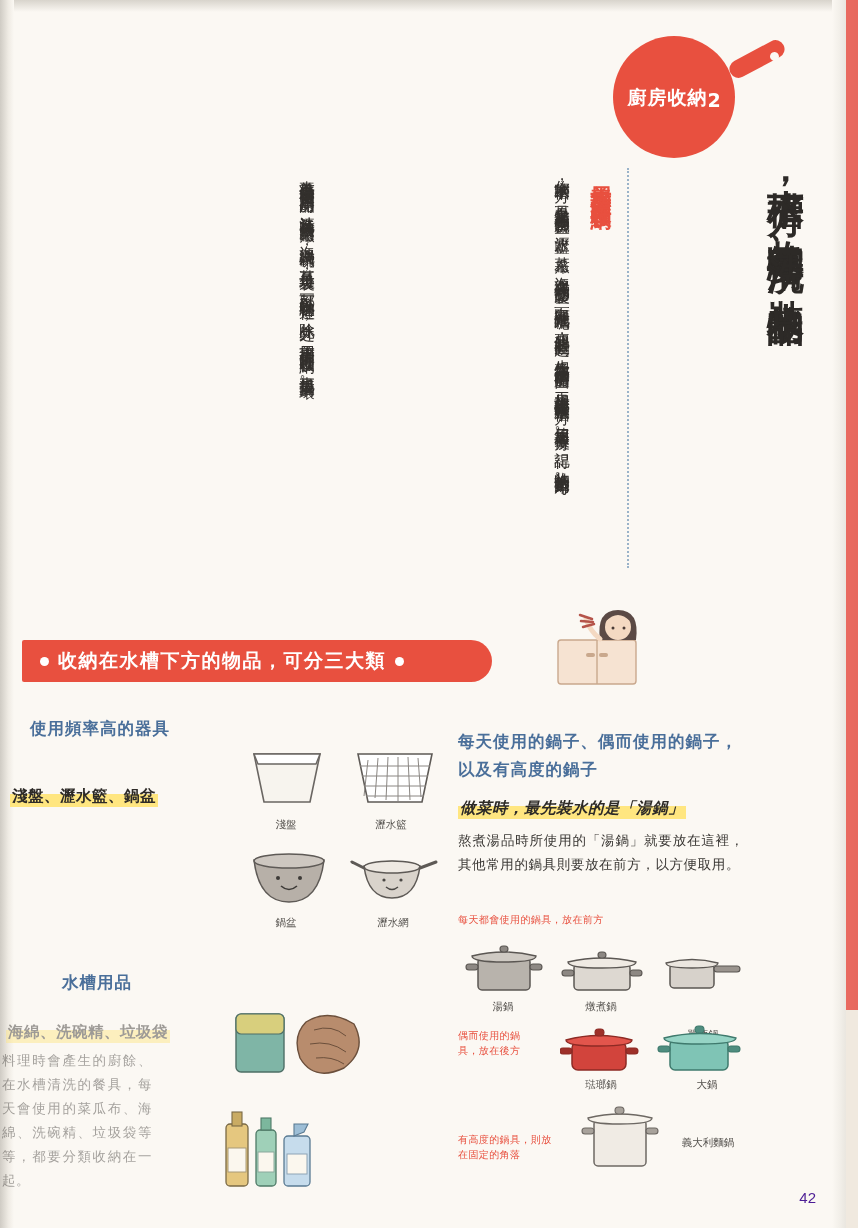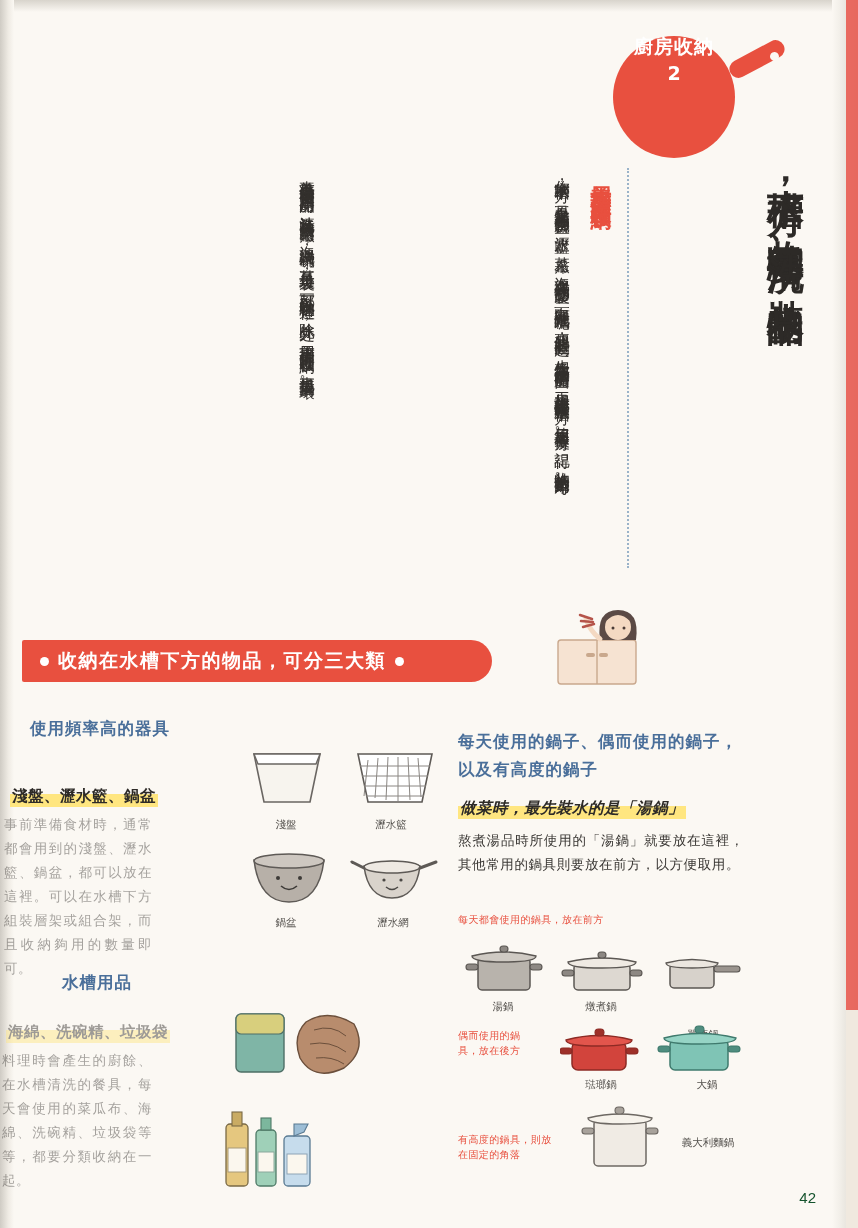--- a/index.html
+++ b/index.html
@@ -34,21 +34,21 @@
   .top-edge{
     position:absolute;left:0;top:0;width:858px;height:12px;
     background:linear-gradient(to bottom,#d8d4cc,#fbf8f3);
   }
 
   
   .badge{
     position:absolute;left:613px;top:36px;width:122px;height:122px;
     border-radius:50%;
     background:#e8503f;
-    display:flex;flex-direction:column;align-items:center;
+    display:flex;flex-direction:row;align-items:center;justify-content:center;
     color:#fff;
   }
   .badge .handle{
     position:absolute;right:-52px;top:14px;width:60px;height:18px;
     background:#e8503f;border-radius:9px;transform:rotate(-28deg);
   }
   .badge .hole{
     position:absolute;right:-44px;top:16px;width:9px;height:9px;border-radius:50%;
     background:#fbf8f3;transform:rotate(-28deg);
   }
@@ -127,21 +127,21 @@
     font-family:Liberation Serif, serif;
     font-size:10px;color:#e8503f;line-height:1.5;letter-spacing:.4px;
   }
   .cap{
     position:absolute;
     font-family:"DejaVu Serif","Liberation Serif",serif;
     font-size:10.5px;color:#55524e;text-align:center;width:70px;
   }
   .pageno{
     position:absolute;right:42px;bottom:22px;
-    font-family:"Liberation Sans",sans-serif;font-size:15px;color:#14532d;
+    font-family:"Liberation Sans",sans-serif;font-size:15px;color:#4c1d95;
   }
   svg{display:block;}
   .ill{position:absolute;}
   .fade-left{opacity:.45;}
 </style>
 </head>
 <body>
 
 <div class="page">
 
@@ -182,21 +182,20 @@
   </div>
 
   <div class="banner">
     <span class="dot"></span>
     <span>收納在水槽下方的物品，可分三大類</span>
     <span class="dot end"></span>
   </div>
 
   <div class="sec-h blue" style="left:30px;top:718px;">使用頻率高的器具</div>
   <div class="hl" style="left:10px;top:786px;">淺盤、瀝水籃、鍋盆</div>
-  <div class="para fade-left" style="left:4px;top:812px;width:148px;">事前準備食材時，通常都會用到的淺盤、瀝水籃、鍋盆，都可以放在這裡。可以在水槽下方組裝層架或組合架，而且收納夠用的數量即可。</div>
 
   <div class="sec-h blue" style="left:62px;top:972px;">水槽用品</div>
   <div class="hl fade-left" style="left:6px;top:1022px;">海綿、洗碗精、垃圾袋</div>
   <div class="para fade-left" style="left:2px;top:1048px;width:150px;">料理時會產生的廚餘、在水槽清洗的餐具，每天會使用的菜瓜布、海綿、洗碗精、垃圾袋等等，都要分類收納在一起。</div>
 
   <div class="ill" style="left:246px;top:744px;">
     <svg width="82" height="66" viewBox="0 0 82 66">
       <path d="M8 10 L74 10 L64 58 L18 58 Z" fill="#f7f4ee" stroke="#6a6662" stroke-width="1.6"></path>
       <path d="M8 10 L74 10 L70 20 L12 20 Z" fill="#ffffff" stroke="#6a6662" stroke-width="1.4"></path>
     </svg>

